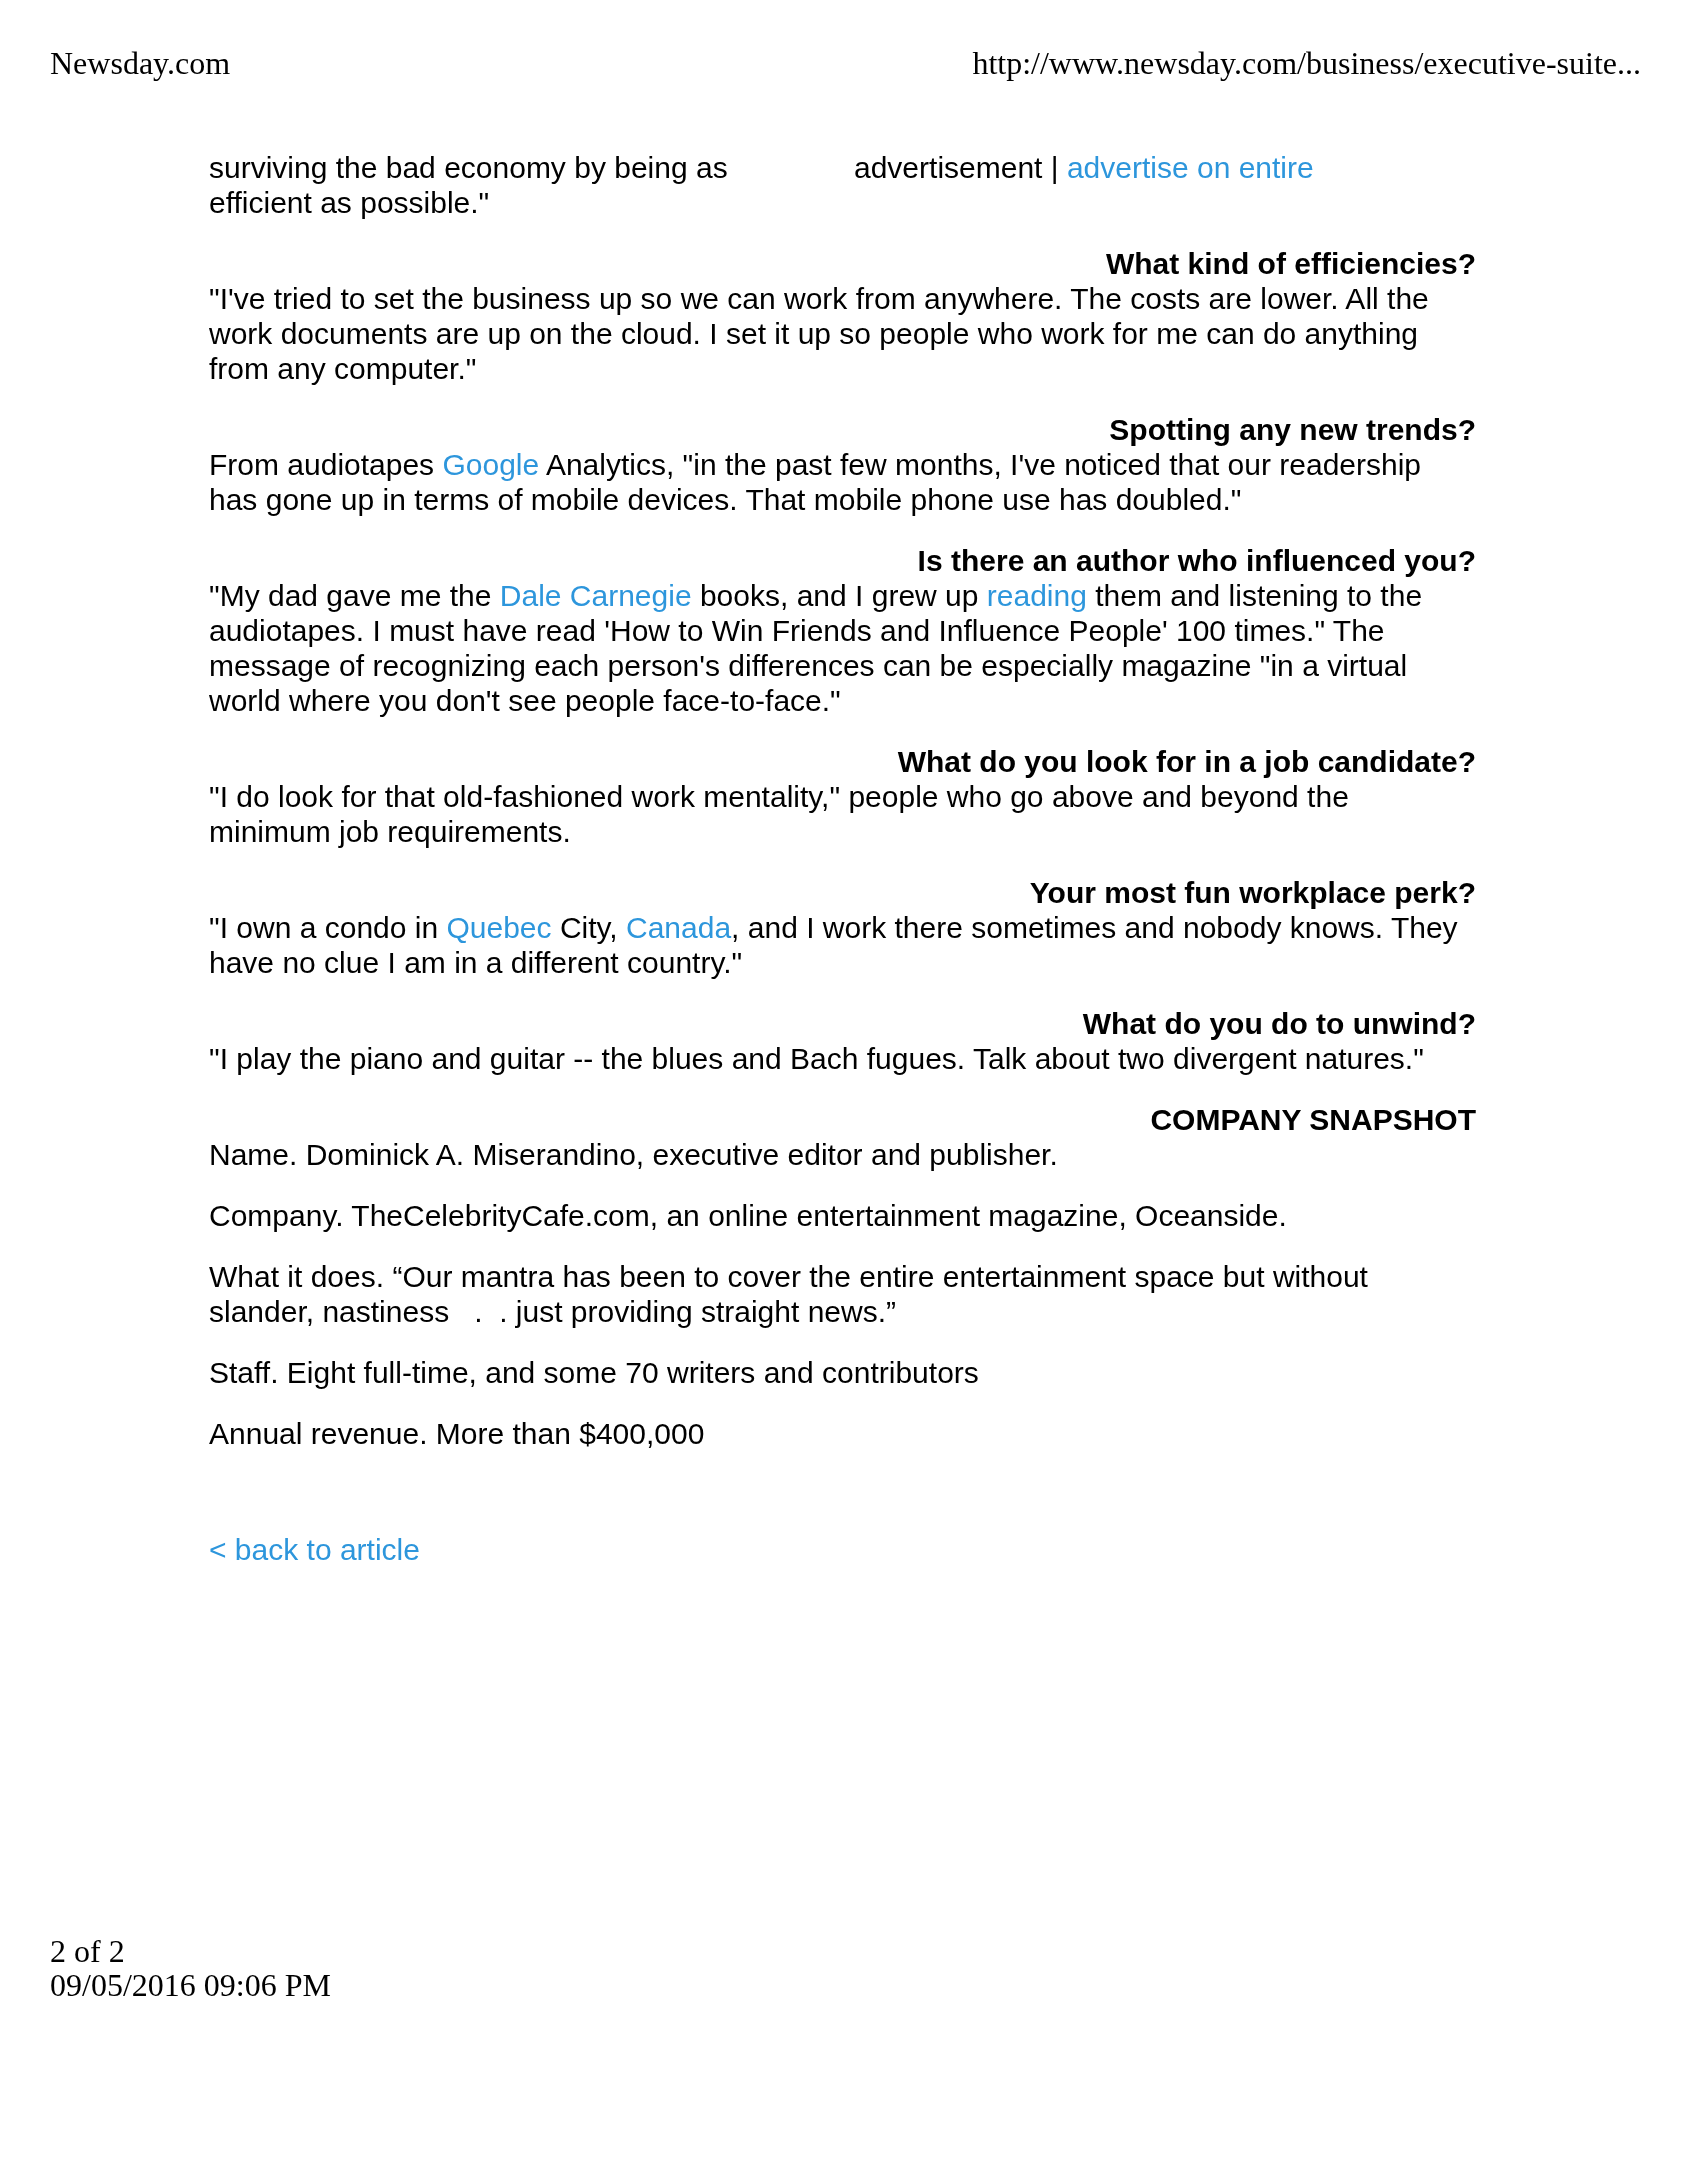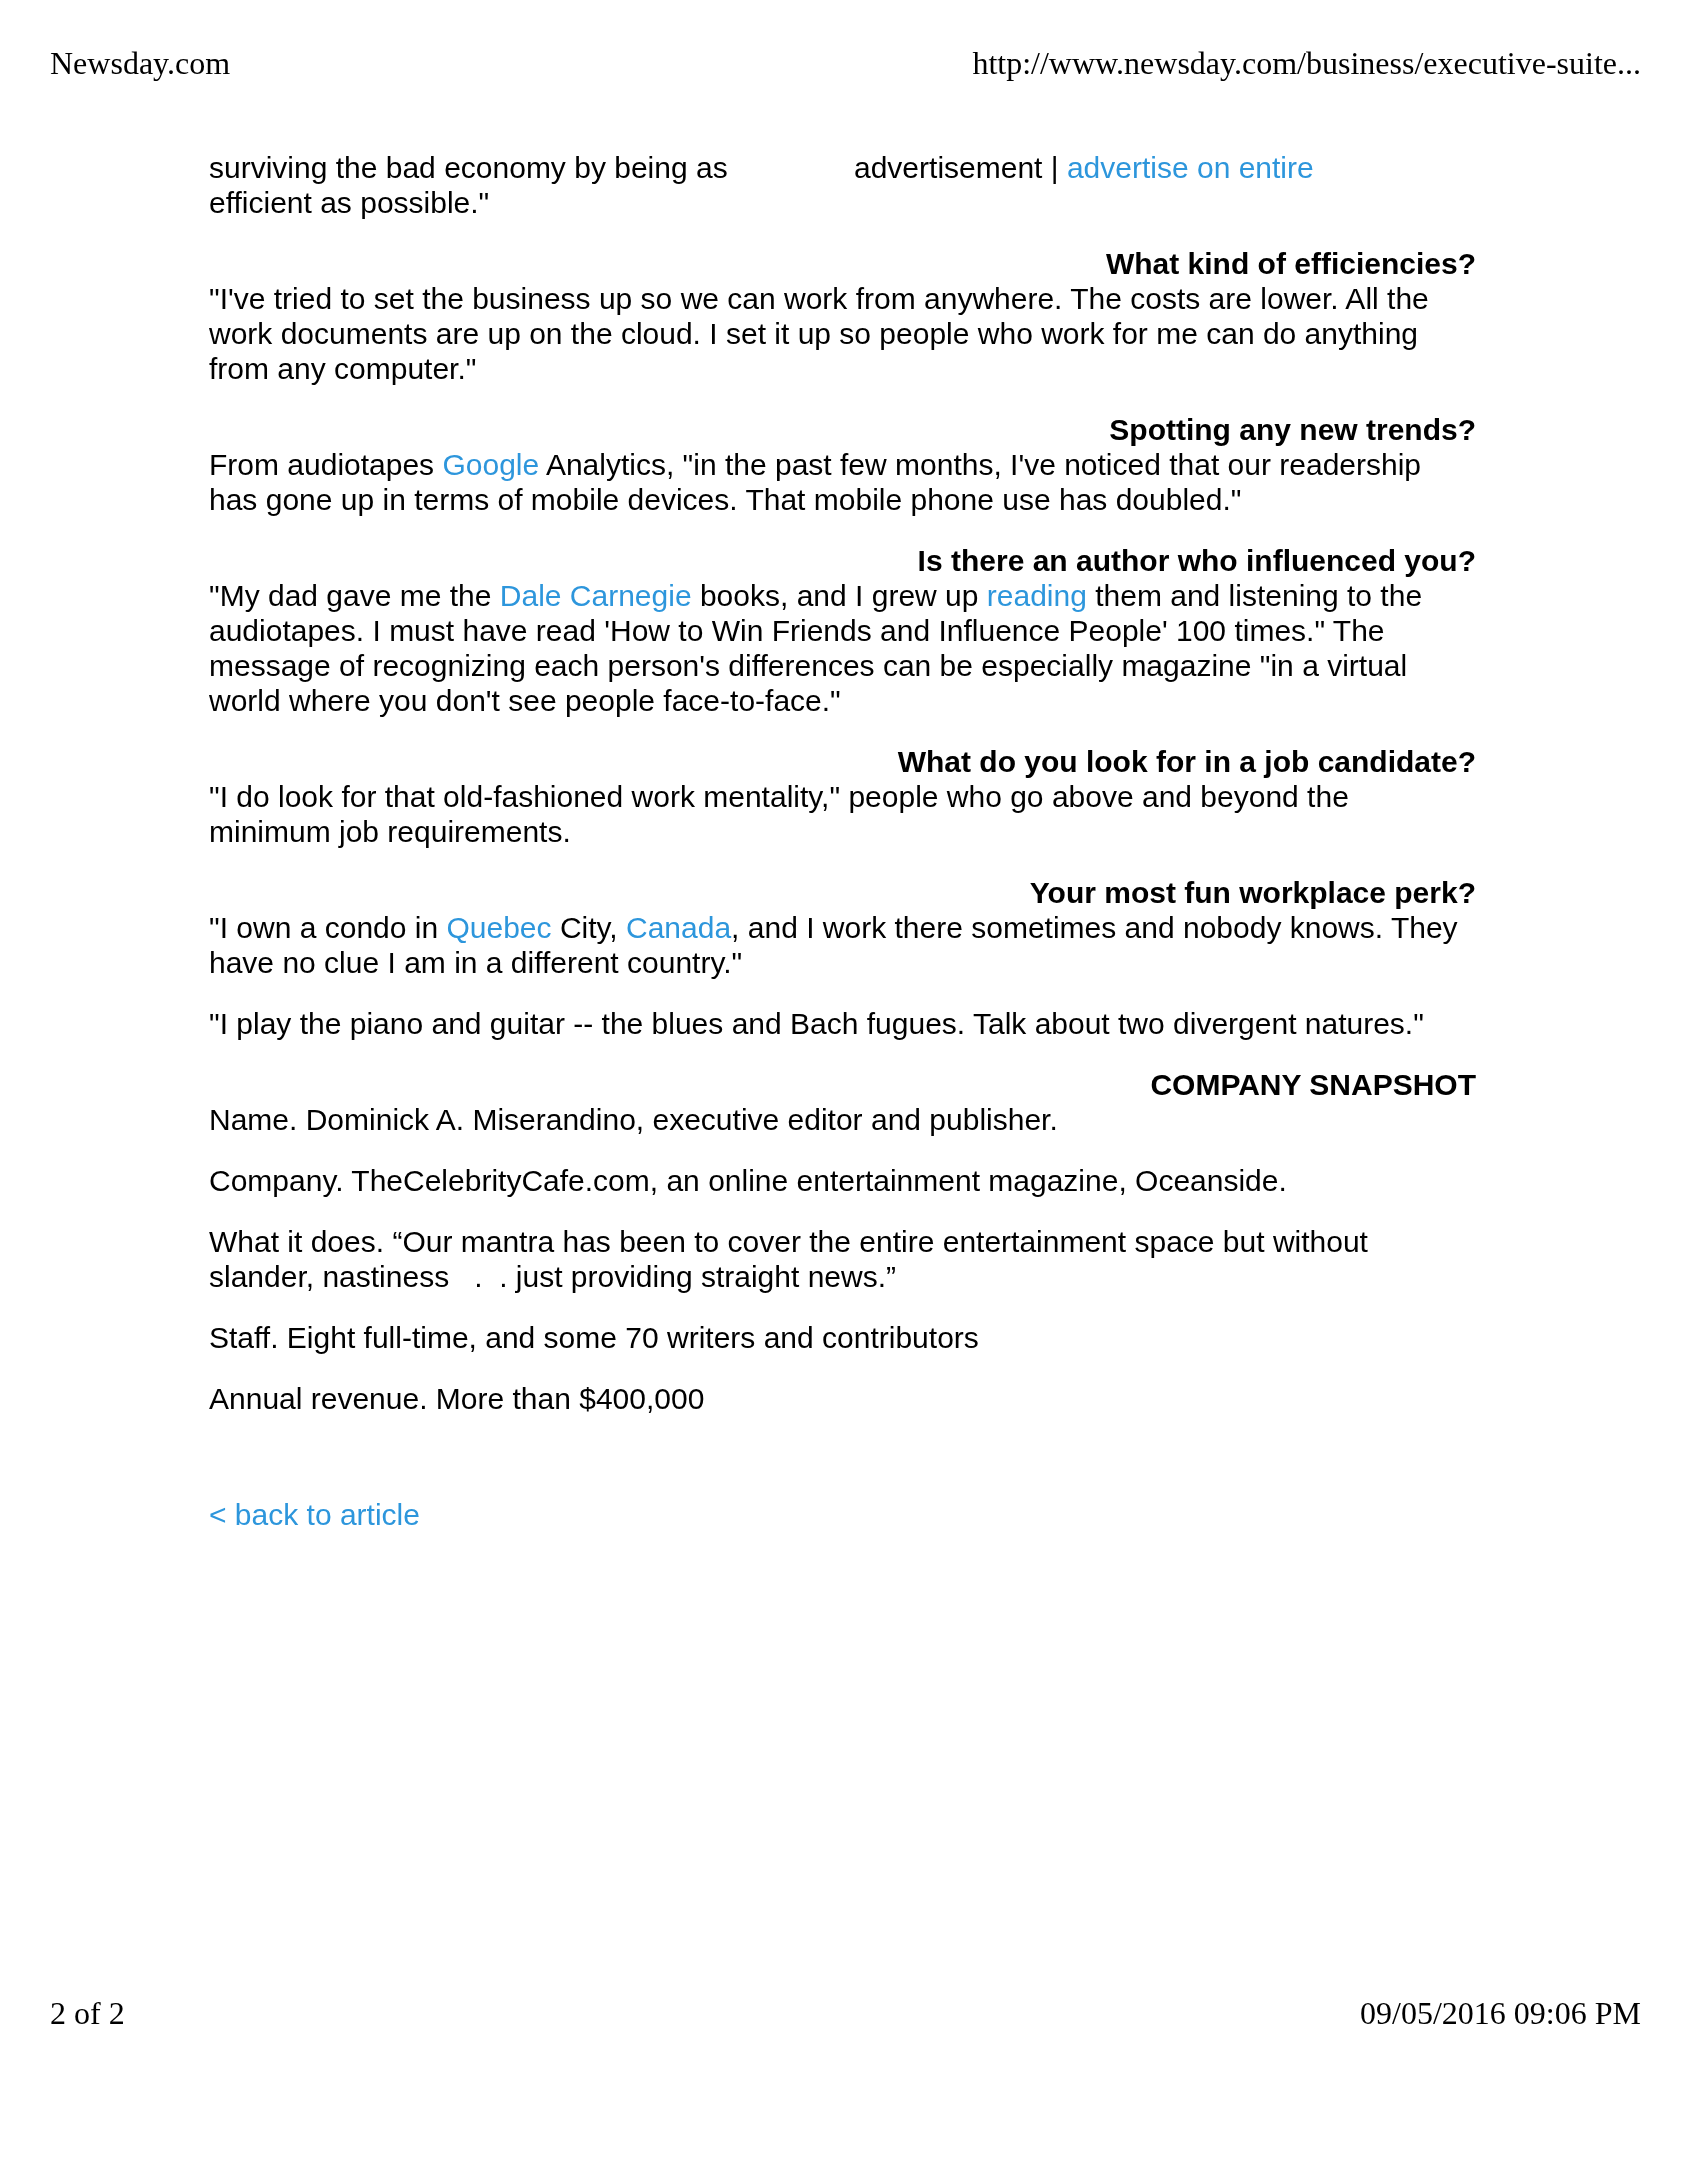--- a/index.html
+++ b/index.html
@@ -21,21 +21,21 @@
     left: 50px; right: 42px;
     display: flex;
     justify-content: space-between;
     font-family: "Liberation Serif", serif;
     font-size: 32px;
     line-height: 34px;
     color: #000;
     white-space: nowrap;
   }
   .chrome.top { top: 46px; text-align: right; }
-  .chrome.bottom { top: 1996px; }
+  .chrome.bottom { top: 1934px; flex-direction: column; }
   
   .ad {
     position: absolute;
     left: 854px; top: 150px;
     line-height: 35px;
     white-space: nowrap;
   }
   
   .article {
     position: absolute;
@@ -89,20 +89,21 @@
       <div class="h line">What do you look for in a job candidate?</div>
       <div class="line"><span>"I do look for that old-fashioned work mentality," people who go above and beyond the</span></div>
       <div class="line"><span>minimum job requirements.</span></div>
     </div>
     <div class="para">
       <div class="h line">Your most fun workplace perk?</div>
       <div class="line"><span>"I own a condo in </span><a class="lk">Quebec</a><span> City, </span><a class="lk">Canada</a><span>, and I work there sometimes and nobody knows. They</span></div>
       <div class="line"><span>have no clue I am in a different country."</span></div>
     </div>
     <div class="para">
+      <div class="h line">What do you do to unwind?</div>
       <div class="line"><span>"I play the piano and guitar -- the blues and Bach fugues. Talk about two divergent natures."</span></div>
     </div>
     <div class="para">
       <div class="h line">COMPANY SNAPSHOT</div>
       <div class="line"><span class="b">Name.</span><span> Dominick A. Miserandino, executive editor and publisher.</span></div>
     </div>
     <div class="para">
       <div class="line"><span class="b">Company.</span><span> TheCelebrityCafe.com, an online entertainment magazine, Oceanside.</span></div>
     </div>
     <div class="para">

